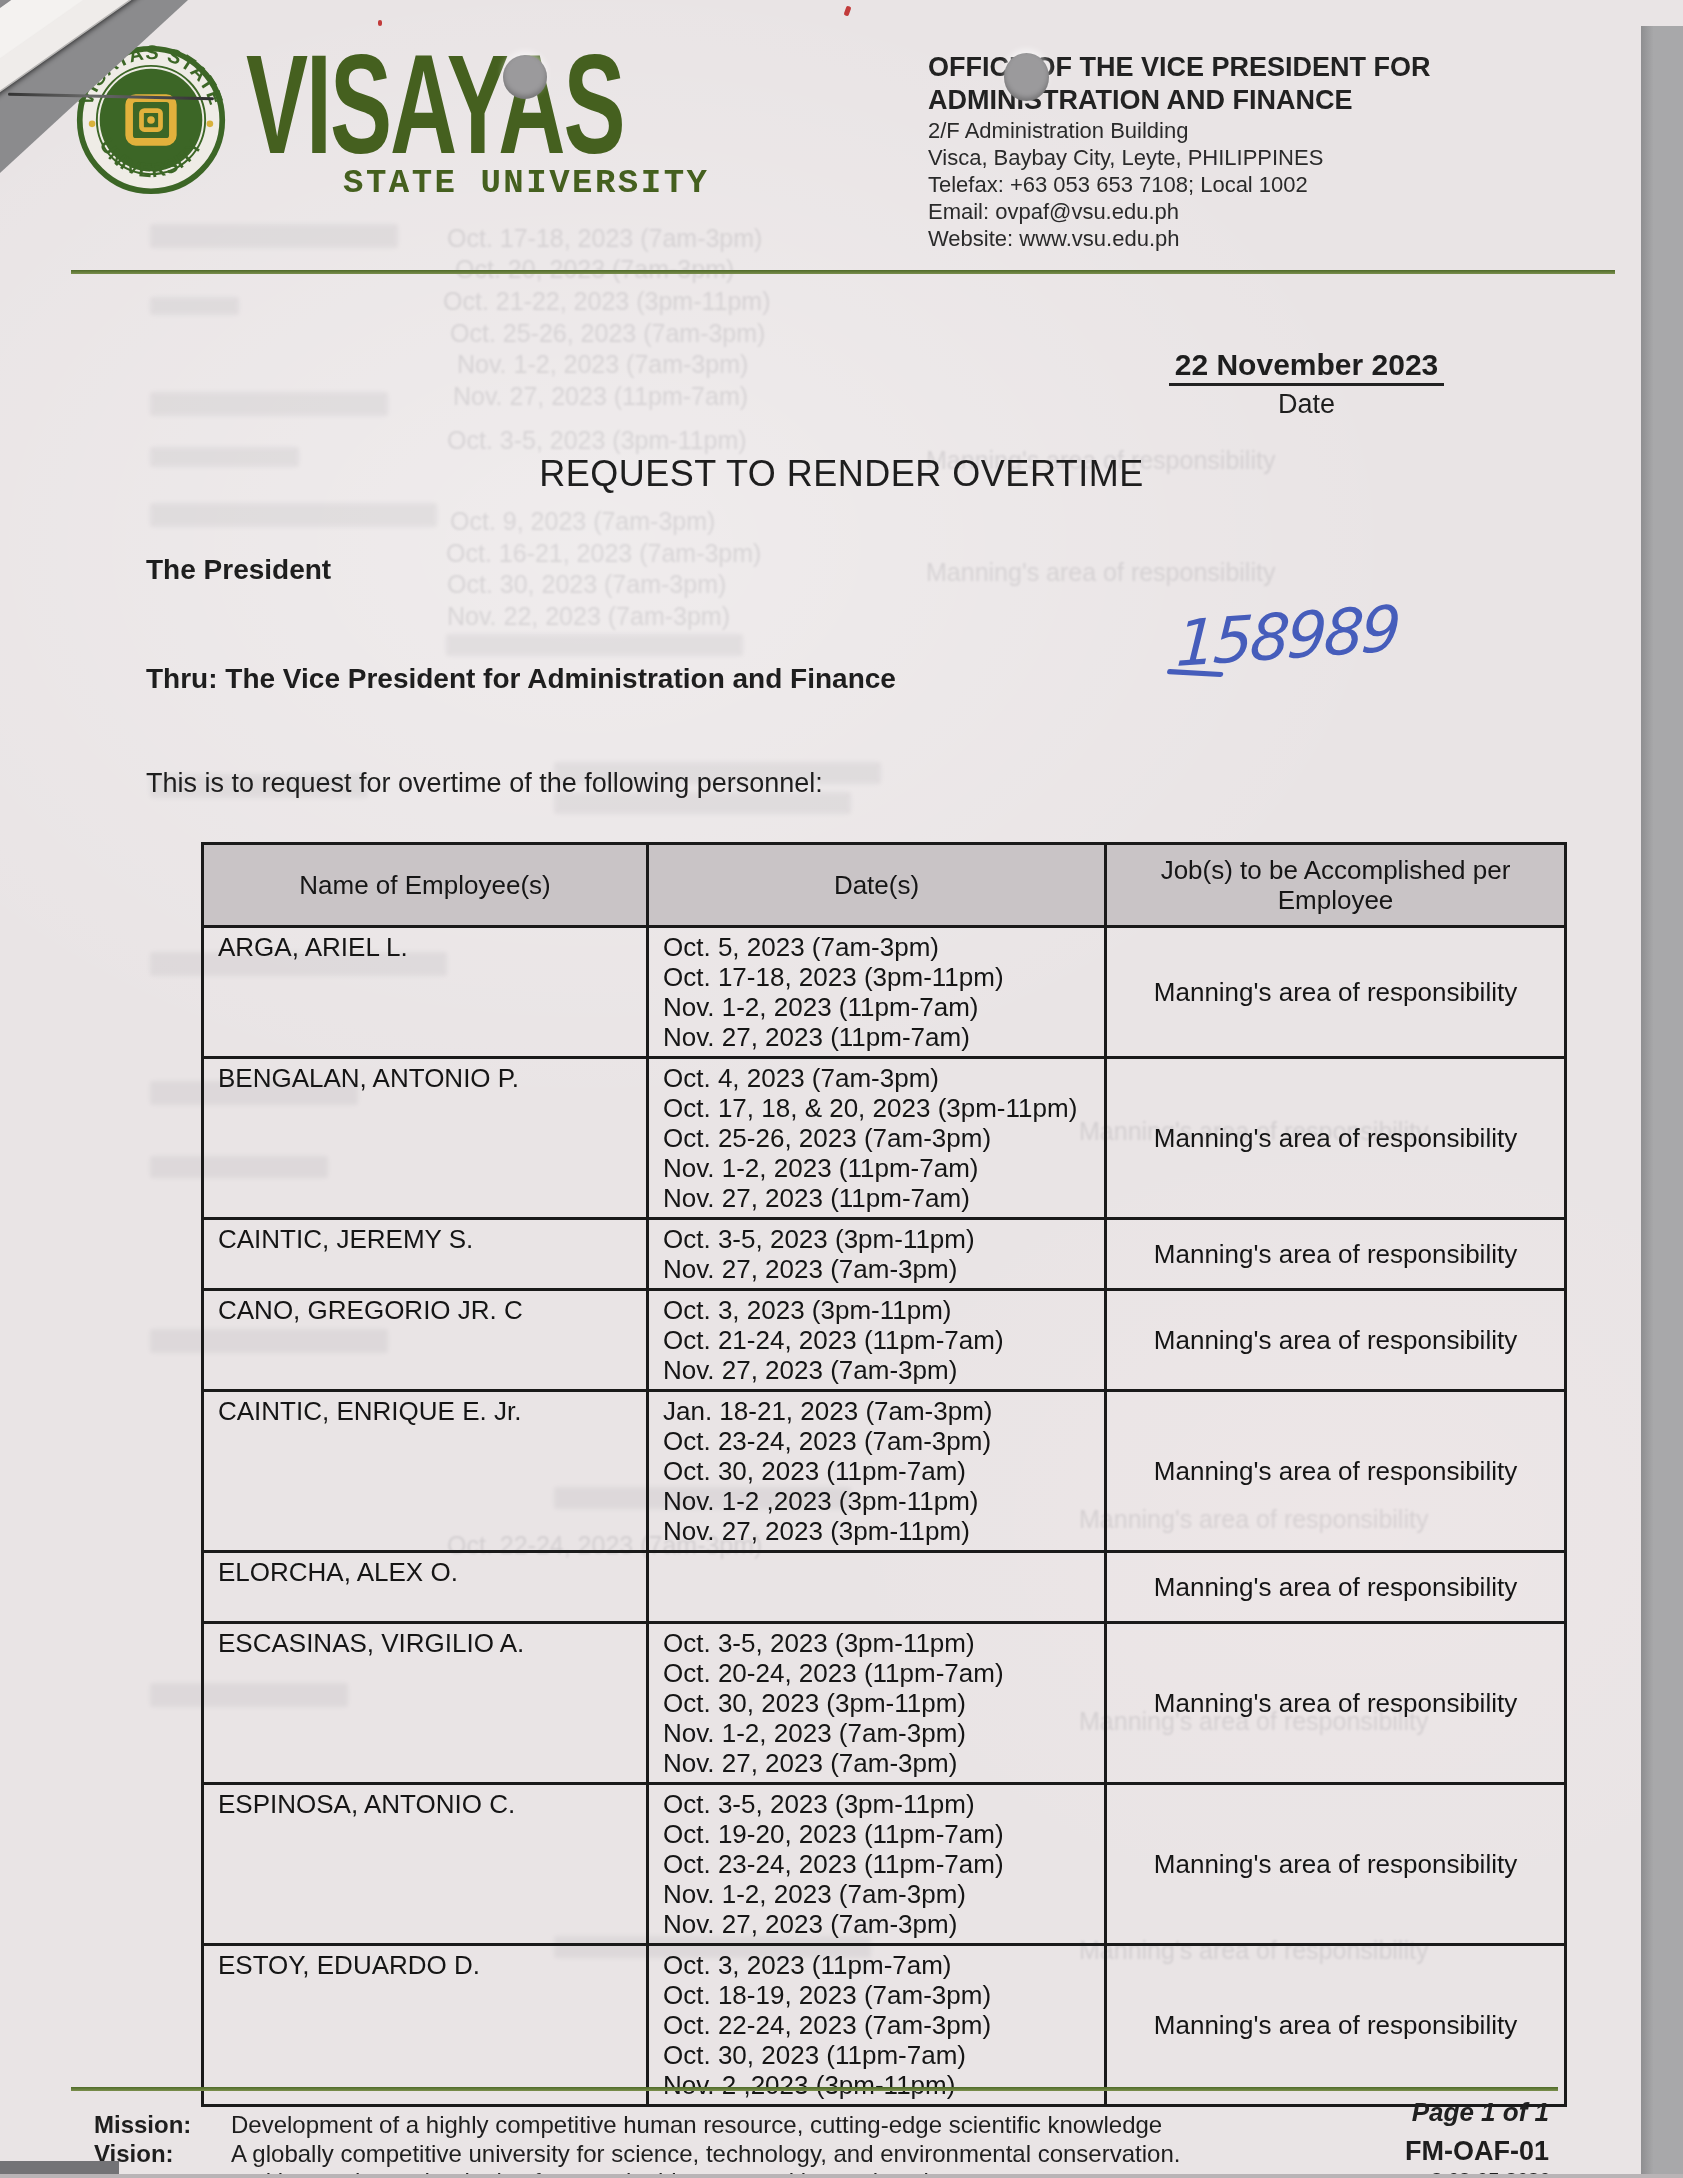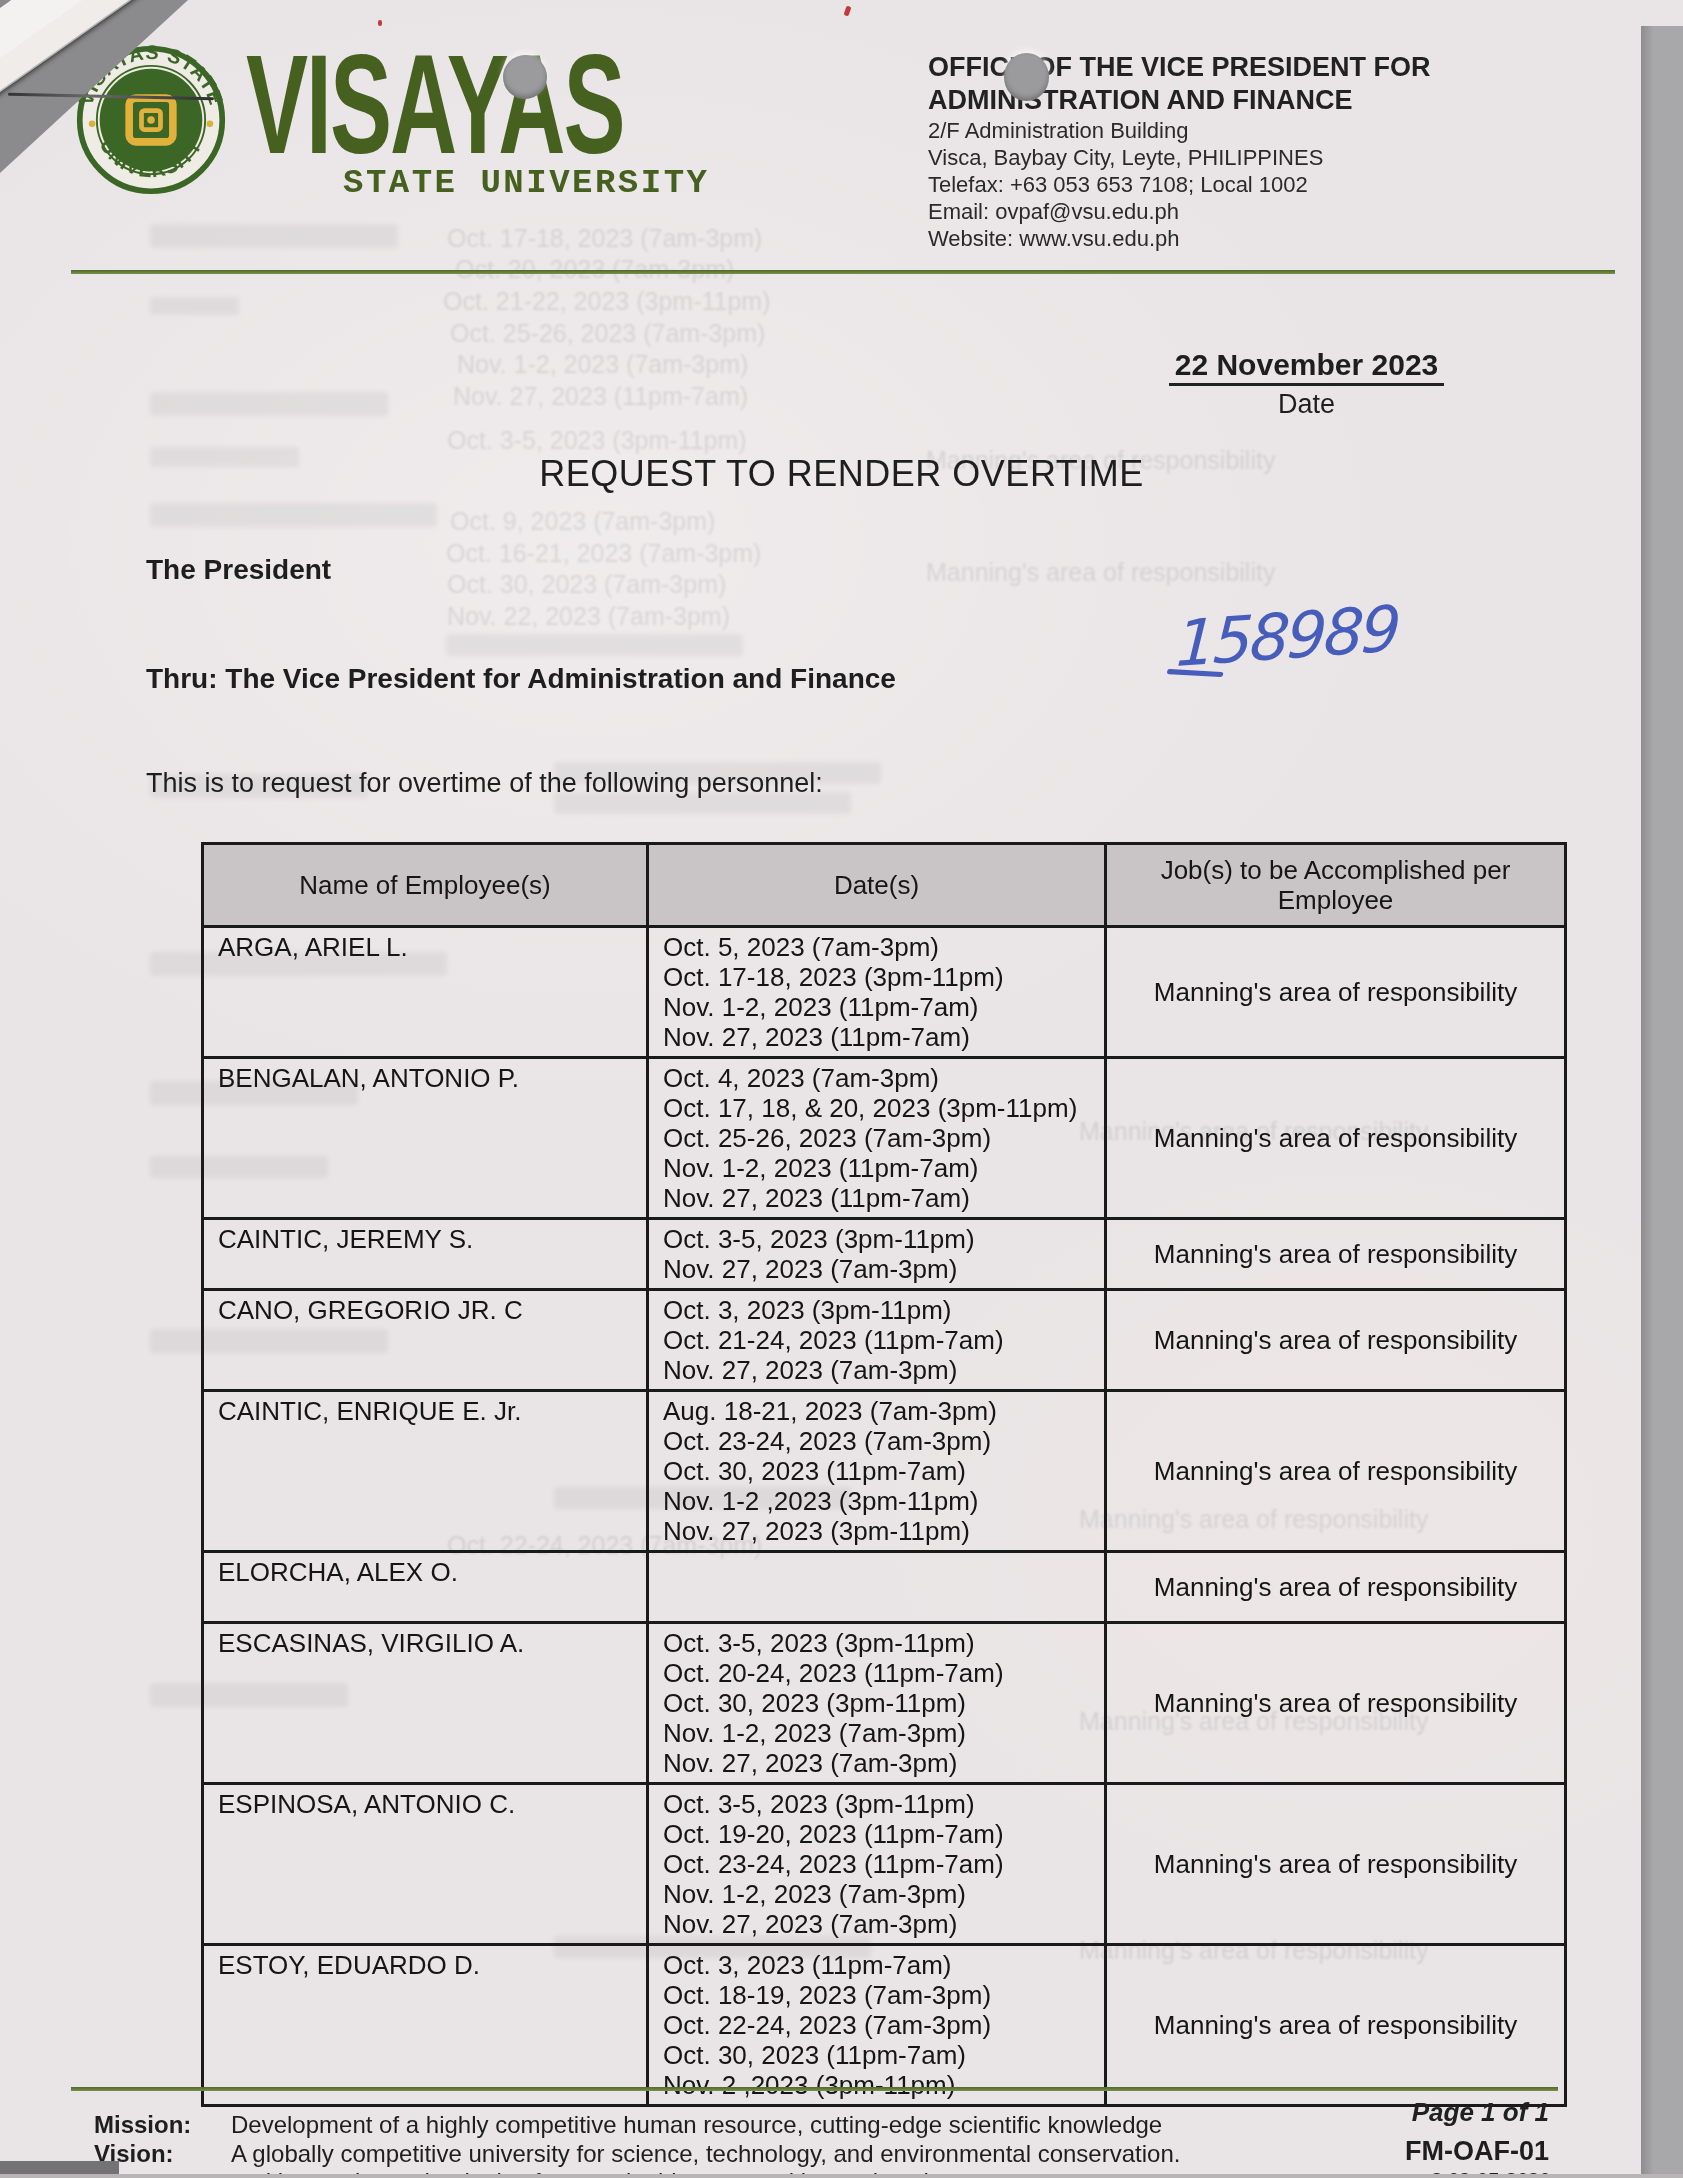--- a/index.html
+++ b/index.html
@@ -234,21 +234,21 @@
             <td class="col-dates">
               <div class="date-line">Oct. 3, 2023 (3pm-11pm)</div>
               <div class="date-line">Oct. 21-24, 2023 (11pm-7am)</div>
               <div class="date-line">Nov. 27, 2023 (7am-3pm)</div>
             </td>
             <td class="col-job">Manning's area of responsibility</td>
           </tr>
           <tr>
             <td class="col-name">CAINTIC, ENRIQUE E. Jr.</td>
             <td class="col-dates">
-              <div class="date-line">Aug. 18-21, 2023 (7am-3pm)</div>
+              <div class="date-line">Jan. 18-21, 2023 (7am-3pm)</div>
               <div class="date-line">Oct. 23-24, 2023 (7am-3pm)</div>
               <div class="date-line">Oct. 30, 2023 (11pm-7am)</div>
               <div class="date-line">Nov. 1-2 ,2023 (3pm-11pm)</div>
               <div class="date-line">Nov. 27, 2023 (3pm-11pm)</div>
             </td>
             <td class="col-job">Manning's area of responsibility</td>
           </tr>
           <tr>
             <td class="col-name">ELORCHA, ALEX O.</td>
             <td class="col-dates">

